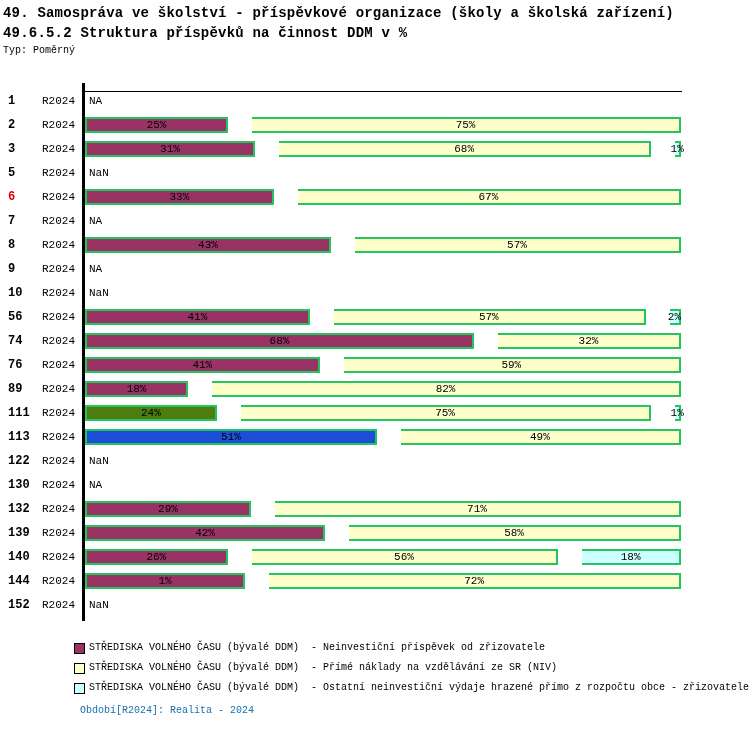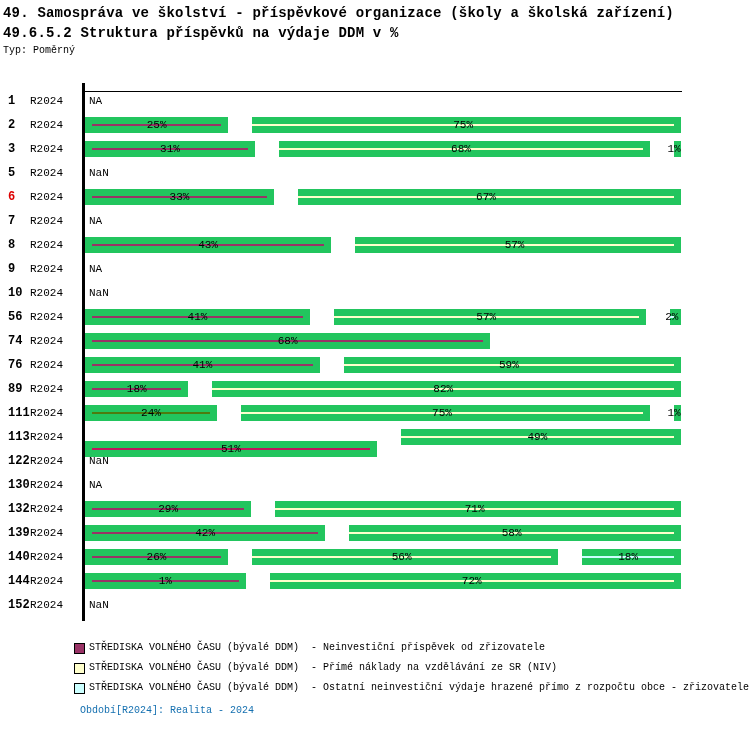--- a/index.html
+++ b/index.html
@@ -11,46 +11,46 @@
   .title-line2{position:absolute;left:3px;top:25px;font-size:14px;font-weight:bold;
                letter-spacing:0.2px;white-space:nowrap;}
   .type-label{position:absolute;left:3px;top:45px;font-size:10px;white-space:nowrap;}
 
   .axis-v{position:absolute;left:82px;top:83px;width:3px;height:538px;background:#000;}
   .axis-top{position:absolute;left:83px;top:91px;width:599px;height:1px;background:#000;}
 
   .chart-rows{position:absolute;left:0;top:89px;width:750px;}
   .chart-row{position:relative;width:750px;height:24px;}
   .row-id{position:absolute;left:8px;top:0;line-height:24px;font-size:12px;font-weight:bold;}
-  .row-period{position:absolute;left:24px;top:0;width:39px;text-align:right;
+  .row-period{position:absolute;left:36px;top:0;width:39px;text-align:right;
               line-height:24px;font-size:11px;}
   .row-status{position:absolute;left:89px;top:0;line-height:24px;font-size:11px;}
   .stacked-bar{position:absolute;left:85px;top:4px;width:596px;height:16px;display:flex;}
-  .bar-segment{position:relative;height:100%;border:7px solid #22c55e;box-sizing:border-box;}
+  .bar-segment{position:relative;height:100%;border:2px solid #22c55e;box-sizing:border-box;}
   .bar-segment + .bar-segment{border-left:none;margin-left:24px;}
   .bar-segment-label{position:absolute;left:50%;top:50%;transform:translate(-50%,-50%);
                      font-size:11px;white-space:nowrap;z-index:2;}
 
   .legend{position:absolute;left:42px;top:638px;}
   .legend-item{position:relative;height:20px;width:700px;margin-left:32px;}
   .legend-swatch{position:absolute;left:0;top:5px;width:9px;height:9px;
                  border:1px solid #000;box-sizing:content-box;}
   .legend-label{position:absolute;left:15px;top:0;line-height:20px;font-size:10px;
                 white-space:pre;}
 
   .footer-note{position:absolute;left:80px;top:704px;font-size:10px;line-height:14px;
                white-space:nowrap;}
 </style>
 </head>
 <body>
 
 <div class="page">
 
   <div class="title-line1">49. Samospráva ve školství - příspěvkové organizace (školy a školská zařízení)</div>
-  <div class="title-line2">49.6.5.2 Struktura příspěvků na výdaje DDM v %</div>
+  <div class="title-line2">49.6.5.2 Struktura příspěvků na činnost DDM v %</div>
   <div class="type-label">Typ: Poměrný</div>
 
   <div class="axis-v"></div>
   <div class="axis-top"></div>
 
   <div class="chart-rows">
       <div class="chart-row">
         <span class="row-id">1</span>
         <span class="row-period">R2024</span>
         <span class="row-status">NA</span>
@@ -141,20 +141,23 @@
           </div>
         </div>
       </div>
       <div class="chart-row">
         <span class="row-id">74</span>
         <span class="row-period">R2024</span>
         <div class="stacked-bar">
           <div class="bar-segment" style="width: 68%; background: rgb(153, 51, 102);">
             <span class="bar-segment-label">68%</span>
           </div>
+          <div class="bar-segment" style="width: 32%; background: rgb(255, 255, 204);">
+            <span class="bar-segment-label">32%</span>
+          </div>
         </div>
       </div>
       <div class="chart-row">
         <span class="row-id">76</span>
         <span class="row-period">R2024</span>
         <div class="stacked-bar">
           <div class="bar-segment" style="width: 41%; background: rgb(153, 51, 102);">
             <span class="bar-segment-label">41%</span>
           </div>
           <div class="bar-segment" style="width: 59%; background: rgb(255, 255, 204);">
@@ -186,21 +189,21 @@
           </div>
           <div class="bar-segment" style="width: 1%; background: rgb(204, 255, 255);">
             <span class="bar-segment-label">1%</span>
           </div>
         </div>
       </div>
       <div class="chart-row">
         <span class="row-id">113</span>
         <span class="row-period">R2024</span>
         <div class="stacked-bar">
-          <div class="bar-segment" style="width: 51%; background: #be185d; margin-top: 12px;">
+          <div class="bar-segment" style="width: 51%; background: #1d4ed8;">
             <span class="bar-segment-label">51%</span>
           </div>
           <div class="bar-segment" style="width: 49%; background: rgb(255, 255, 204);">
             <span class="bar-segment-label">49%</span>
           </div>
         </div>
       </div>
       <div class="chart-row">
         <span class="row-id">122</span>
         <span class="row-period">R2024</span>

